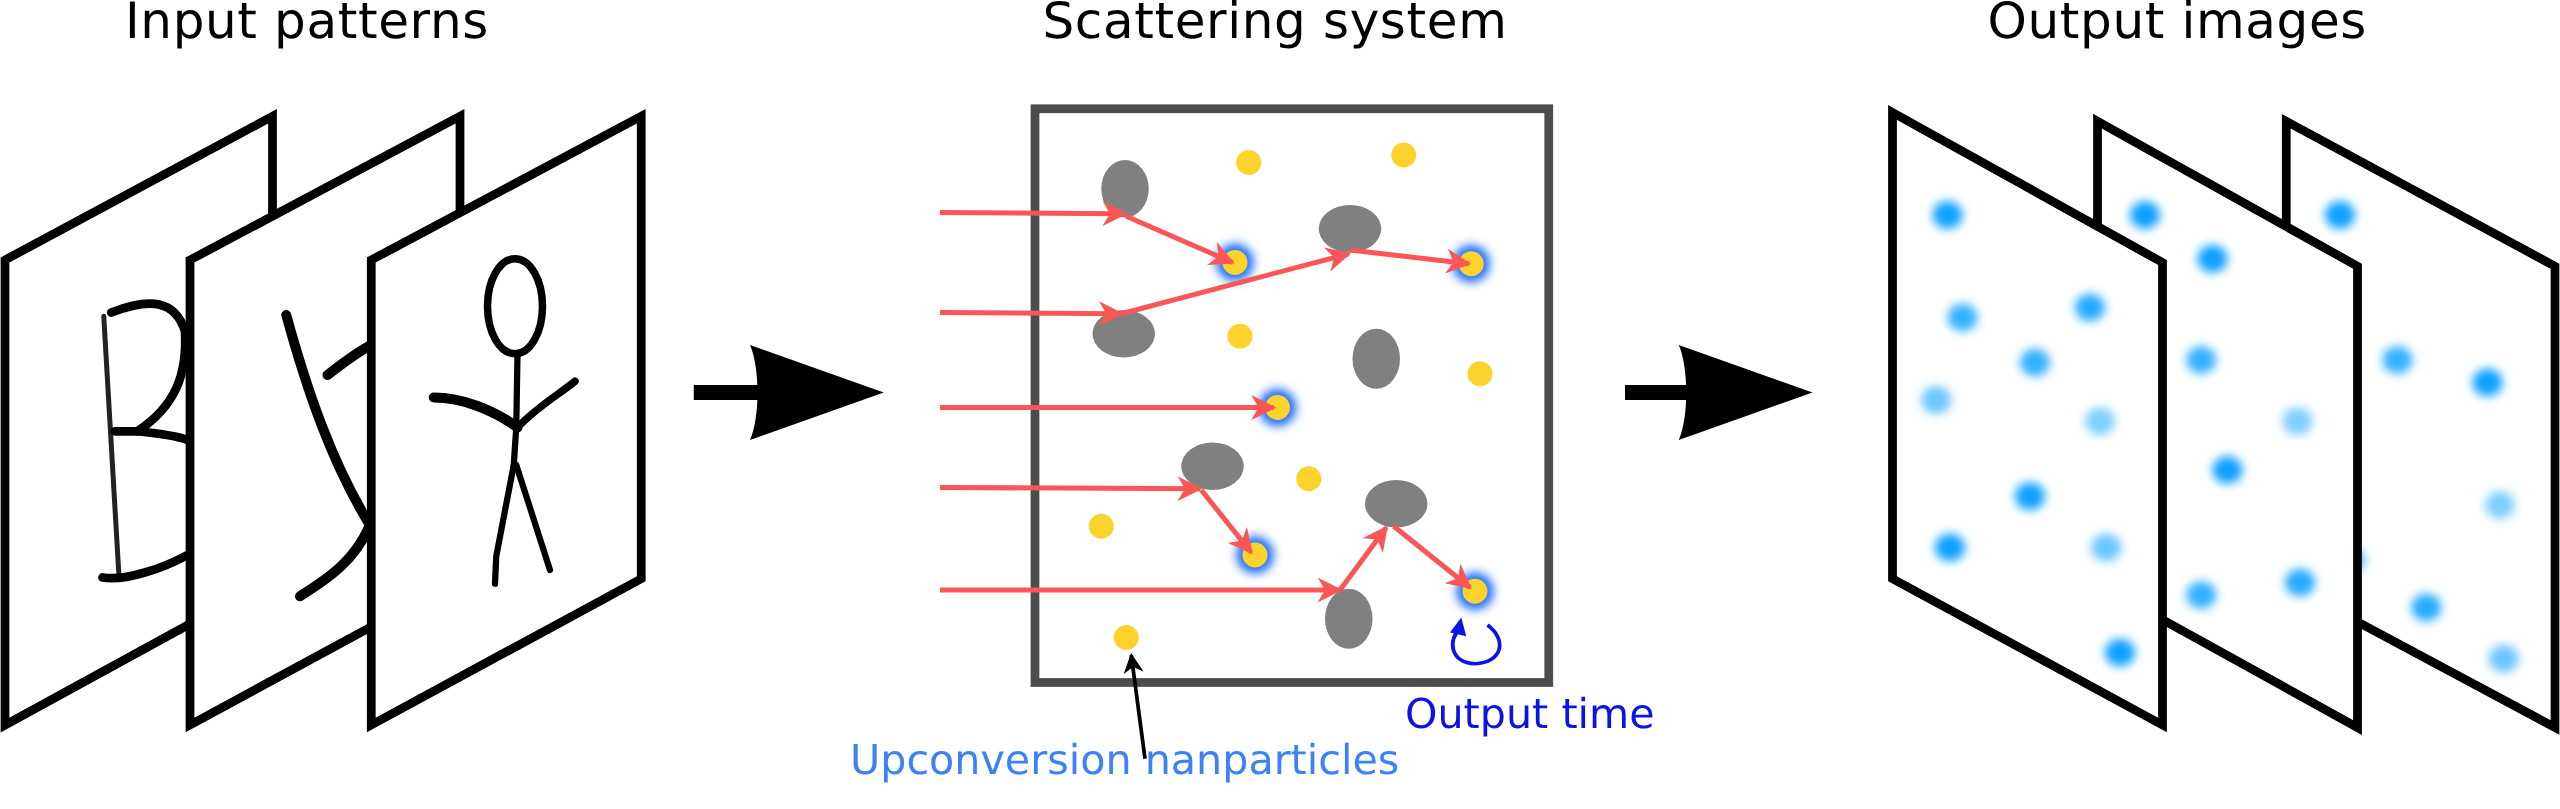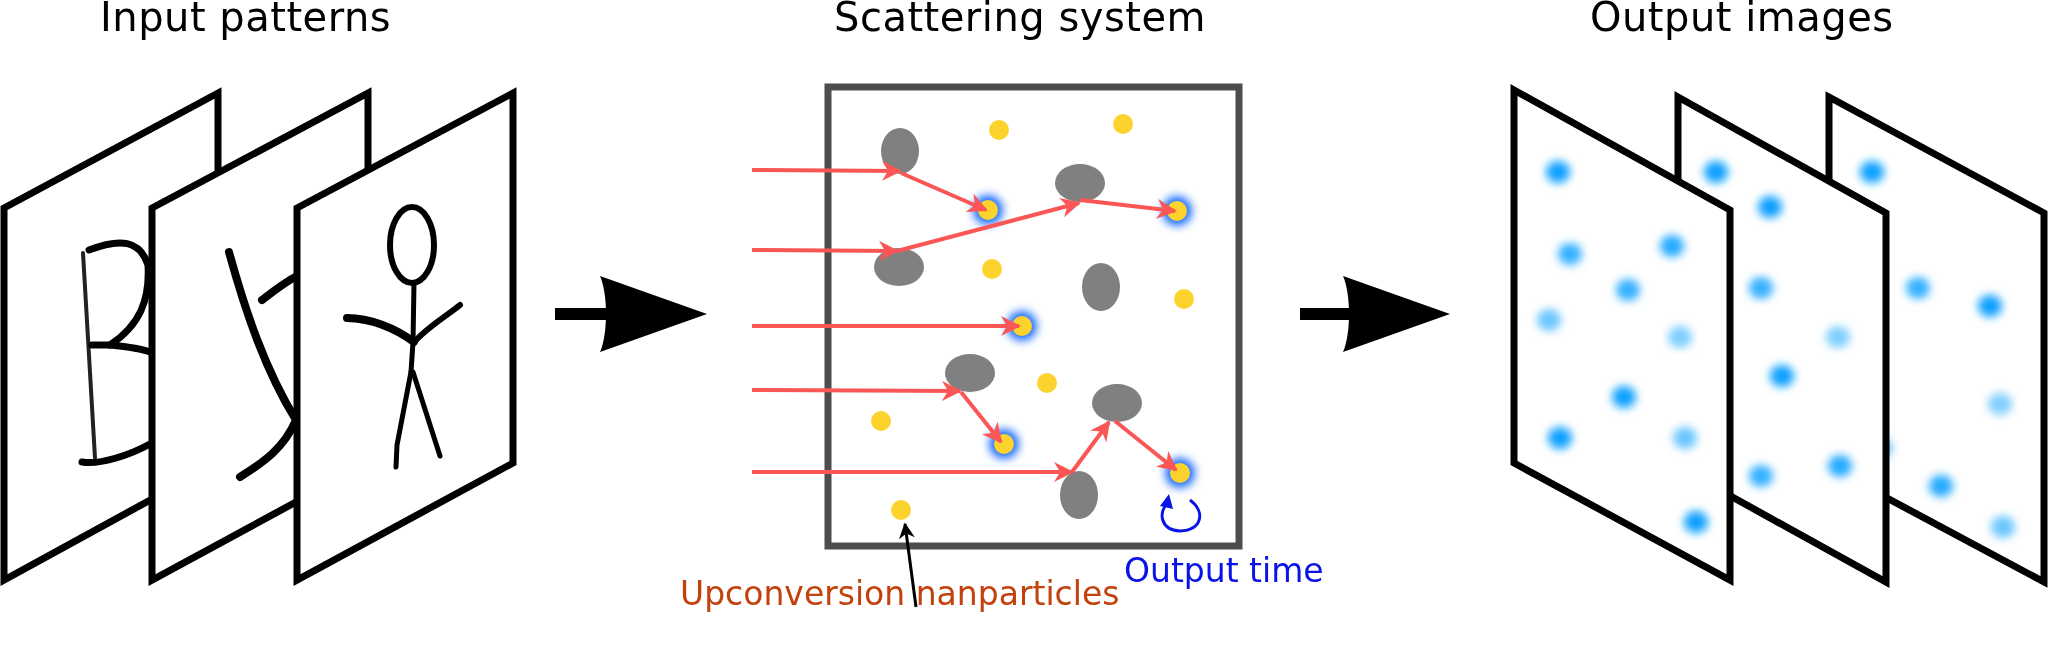--- a/index.html
+++ b/index.html
@@ -2,21 +2,21 @@
 <html><head>
 <meta charset="utf-8">
 <style>
   html, body { margin: 0; padding: 0; background: #ffffff; }
   body { width: 2048px; height: 647px; overflow: hidden; position: relative; font-family: "DejaVu Sans", sans-serif; }
   .title { position: absolute; top: -6px; font-size: 40px; color: #000; white-space: nowrap; letter-spacing: 0.5px; }
   #title-input { left: 100px; }
   #title-scatter { left: 834px; }
   #title-output { left: 1590px; }
   .label { position: absolute; font-size: 33px; white-space: nowrap; }
-  #label-upconv { left: 680px; top: 574px; color: #c2410c; }
+  #label-upconv { left: 680px; top: 588px; color: #3b82f6; }
   #label-memory { left: 1124px; top: 551px; color: #0a14e6; }
   svg#scene { position: absolute; left: 0; top: 0; }
 </style>
 </head>
 <body>
 
 <div class="title" id="title-input">Input patterns</div>
 <div class="title" id="title-scatter">Scattering system</div>
 <div class="title" id="title-output">Output images</div>
 

